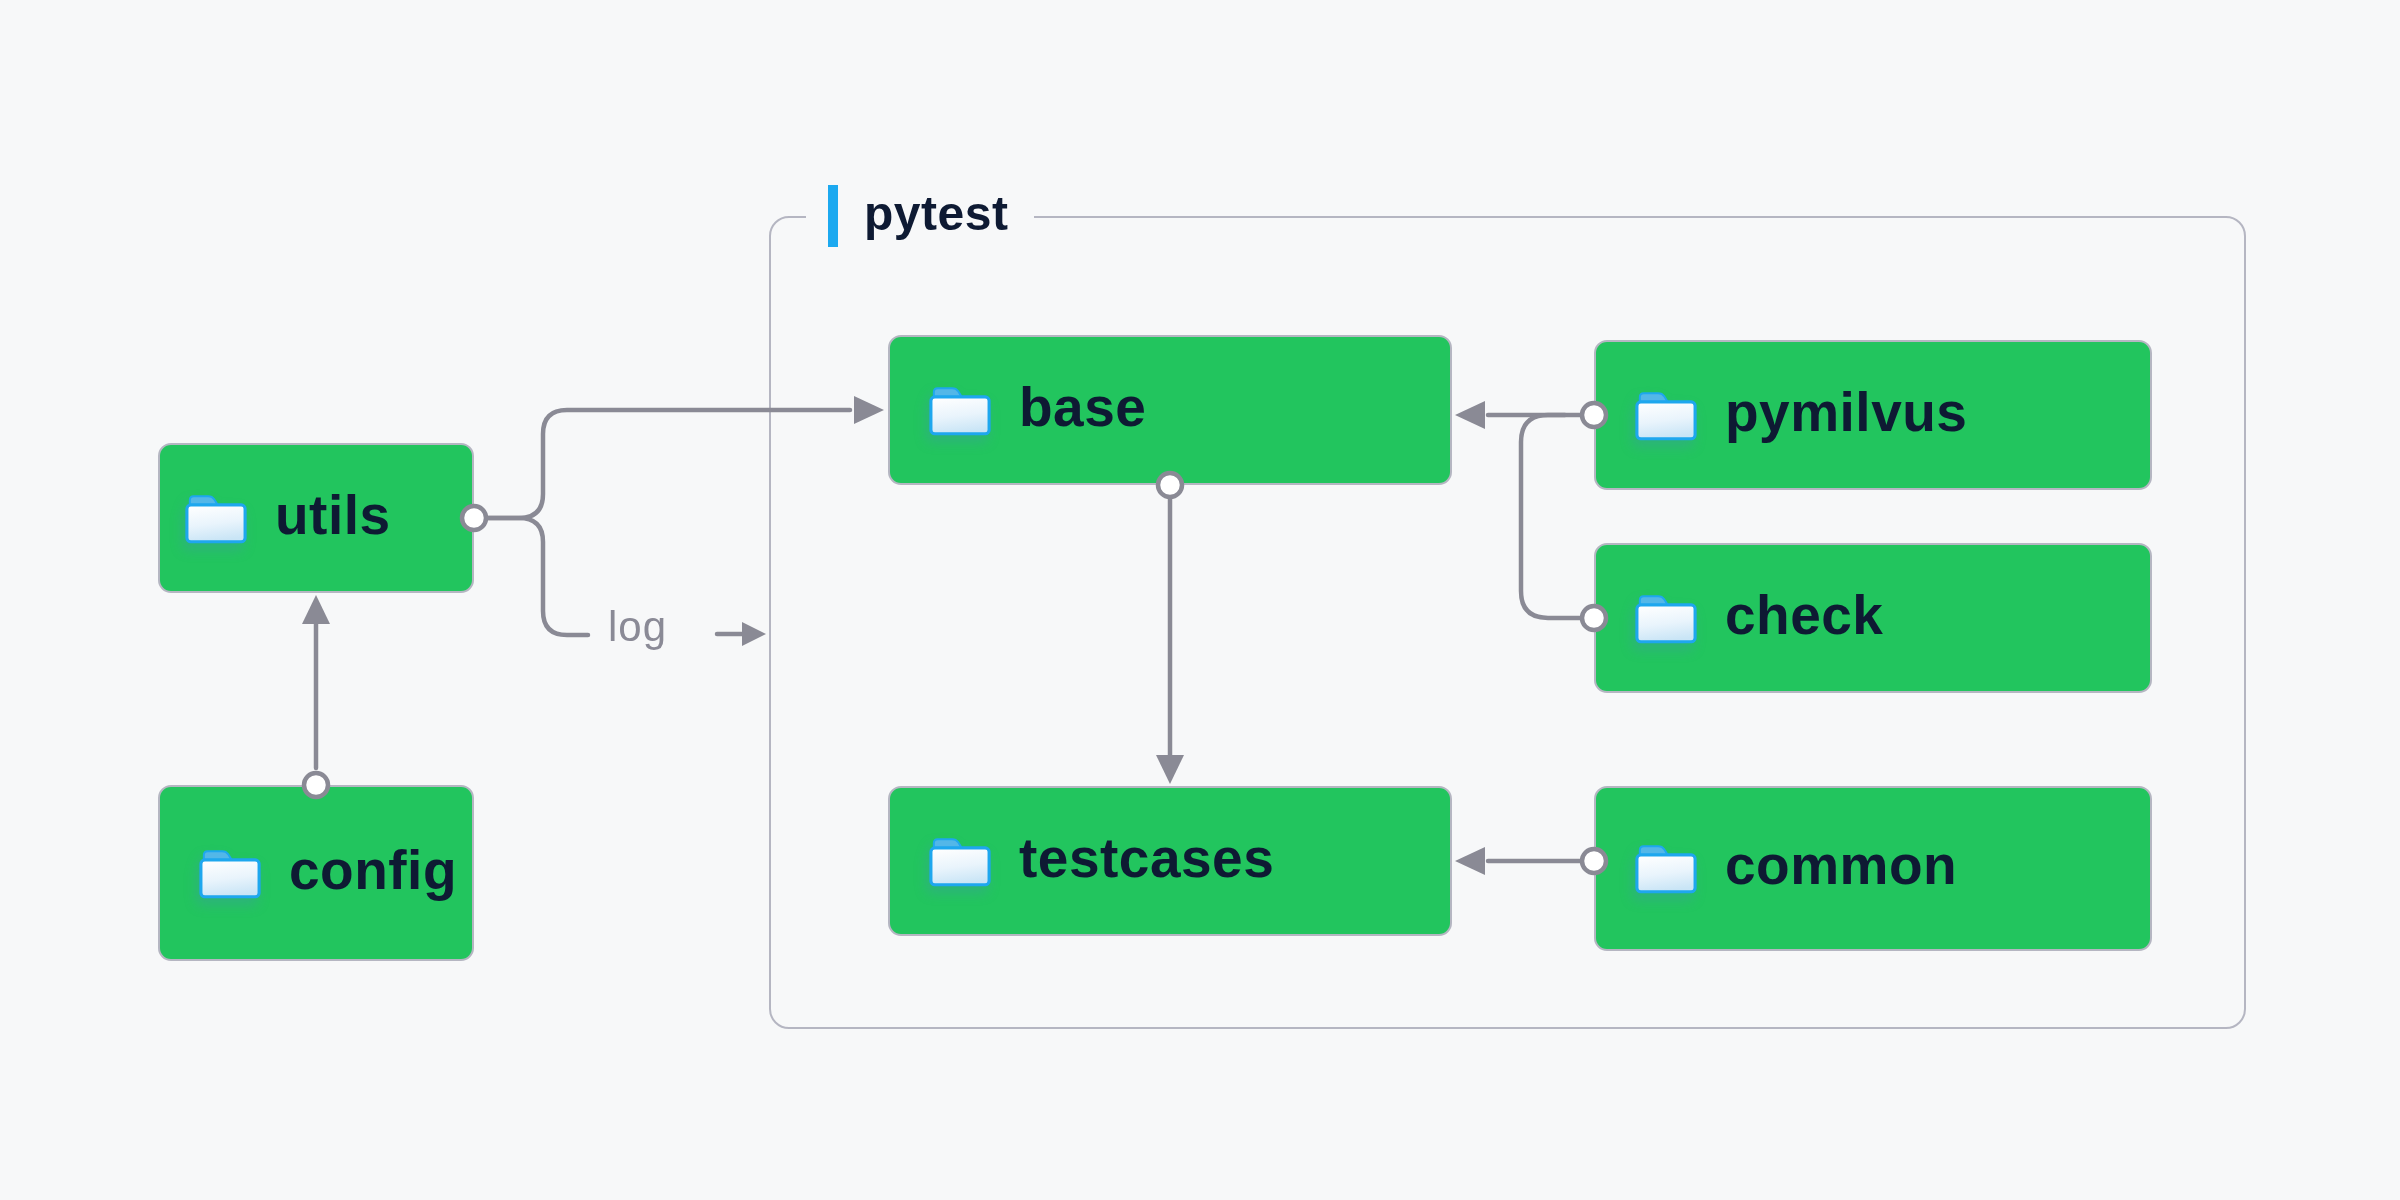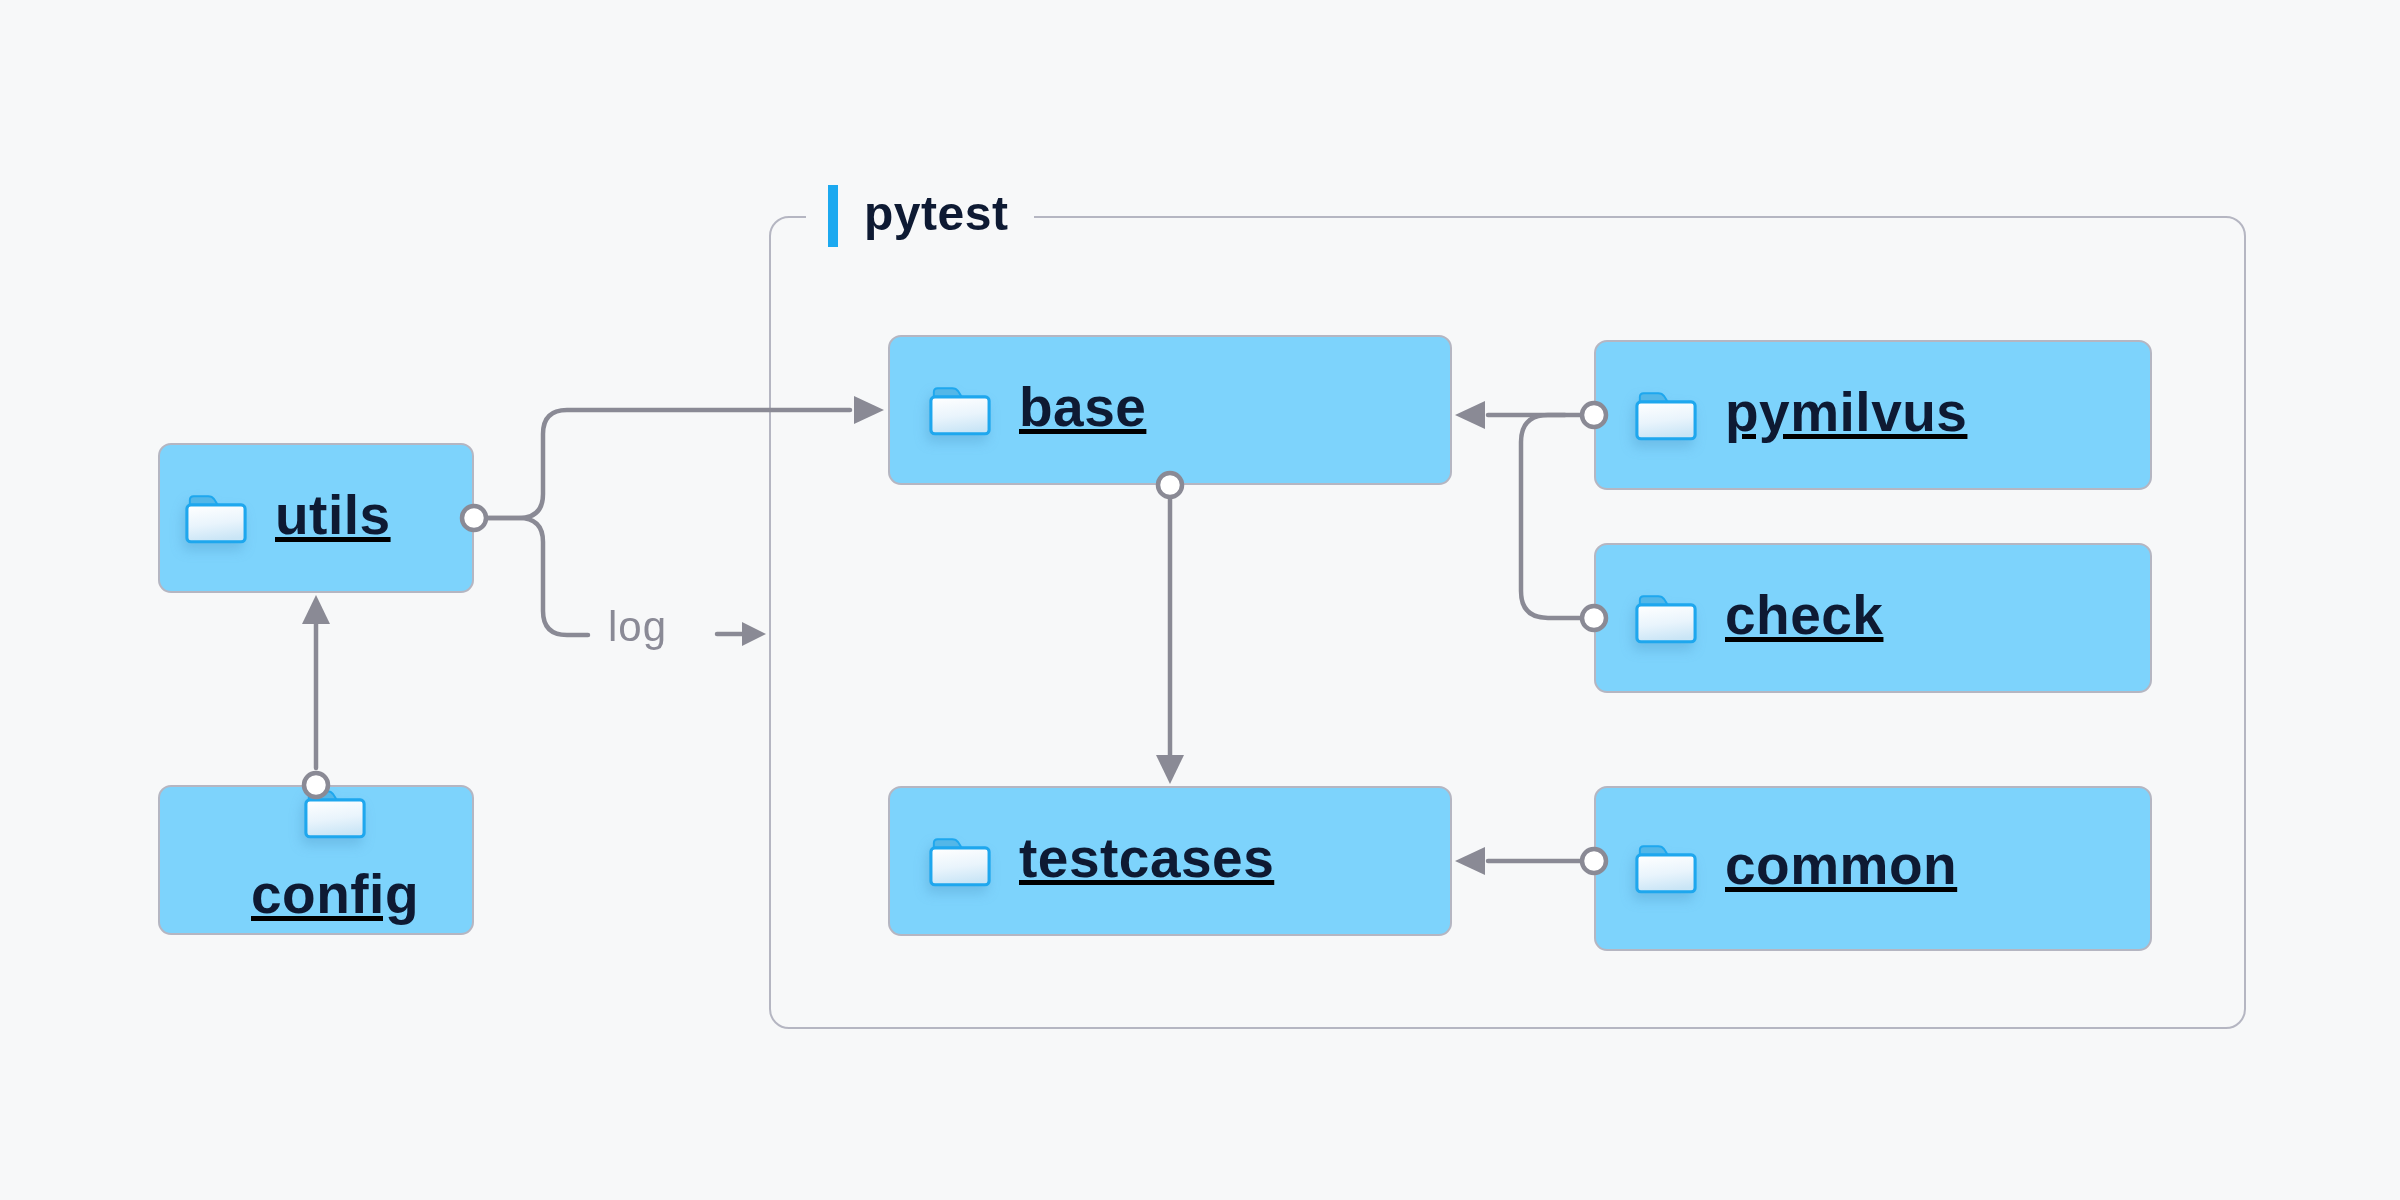--- a/index.html
+++ b/index.html
@@ -23,37 +23,37 @@
     background:#f7f8f9;padding:0 26px 0 22px;
   }
   .group-label .bar{width:10px;height:62px;background:#1ca9f0;}
   .group-label .txt{
     font-size:48px;font-weight:600;color:#0e1a33;letter-spacing:.5px;
     line-height:1;padding-bottom:4px;
   }
 
   
   .node{
-    position:absolute;background:#7dd3fc;
+    position:absolute;background:#22c55e;
     border:2px solid #b5b6c2;border-radius:13px;
     display:flex;align-items:center;
     padding-left:38px;gap:27px;
-    z-index:2;box-sizing:border-box;text-decoration:underline;
+    z-index:2;box-sizing:border-box;
   }
   .node .label{
     font-size:55px;font-weight:700;color:#0e1a33;letter-spacing:.5px;
     line-height:1;padding-bottom:6px;
   }
   .folder{
     width:64px;height:53px;flex:0 0 auto;
     filter:drop-shadow(-3px 7px 6px rgba(70,140,190,.30));
   }
 
   .node-utils    {left:158px; top:443px; width:316px; height:150px;padding-left:24px;}
-  .node-config   {left:158px; top:785px; width:316px; height:150px;flex-direction:column;}
+  .node-config   {left:158px; top:785px; width:316px; height:176px;}
   .node-base     {left:888px; top:335px; width:564px; height:150px;}
   .node-pymilvus {left:1594px;top:340px; width:558px; height:150px;}
   .node-check    {left:1594px;top:543px; width:558px; height:150px;}
   .node-testcases{left:888px; top:786px; width:564px; height:150px;}
   .node-common   {left:1594px;top:786px; width:558px; height:165px;}
 
   
   .wires{position:absolute;inset:0;z-index:5;pointer-events:none;}
   .wires path.line{stroke:#8a8a95;stroke-width:4.5;fill:none;
     stroke-linecap:round;stroke-linejoin:round;}

